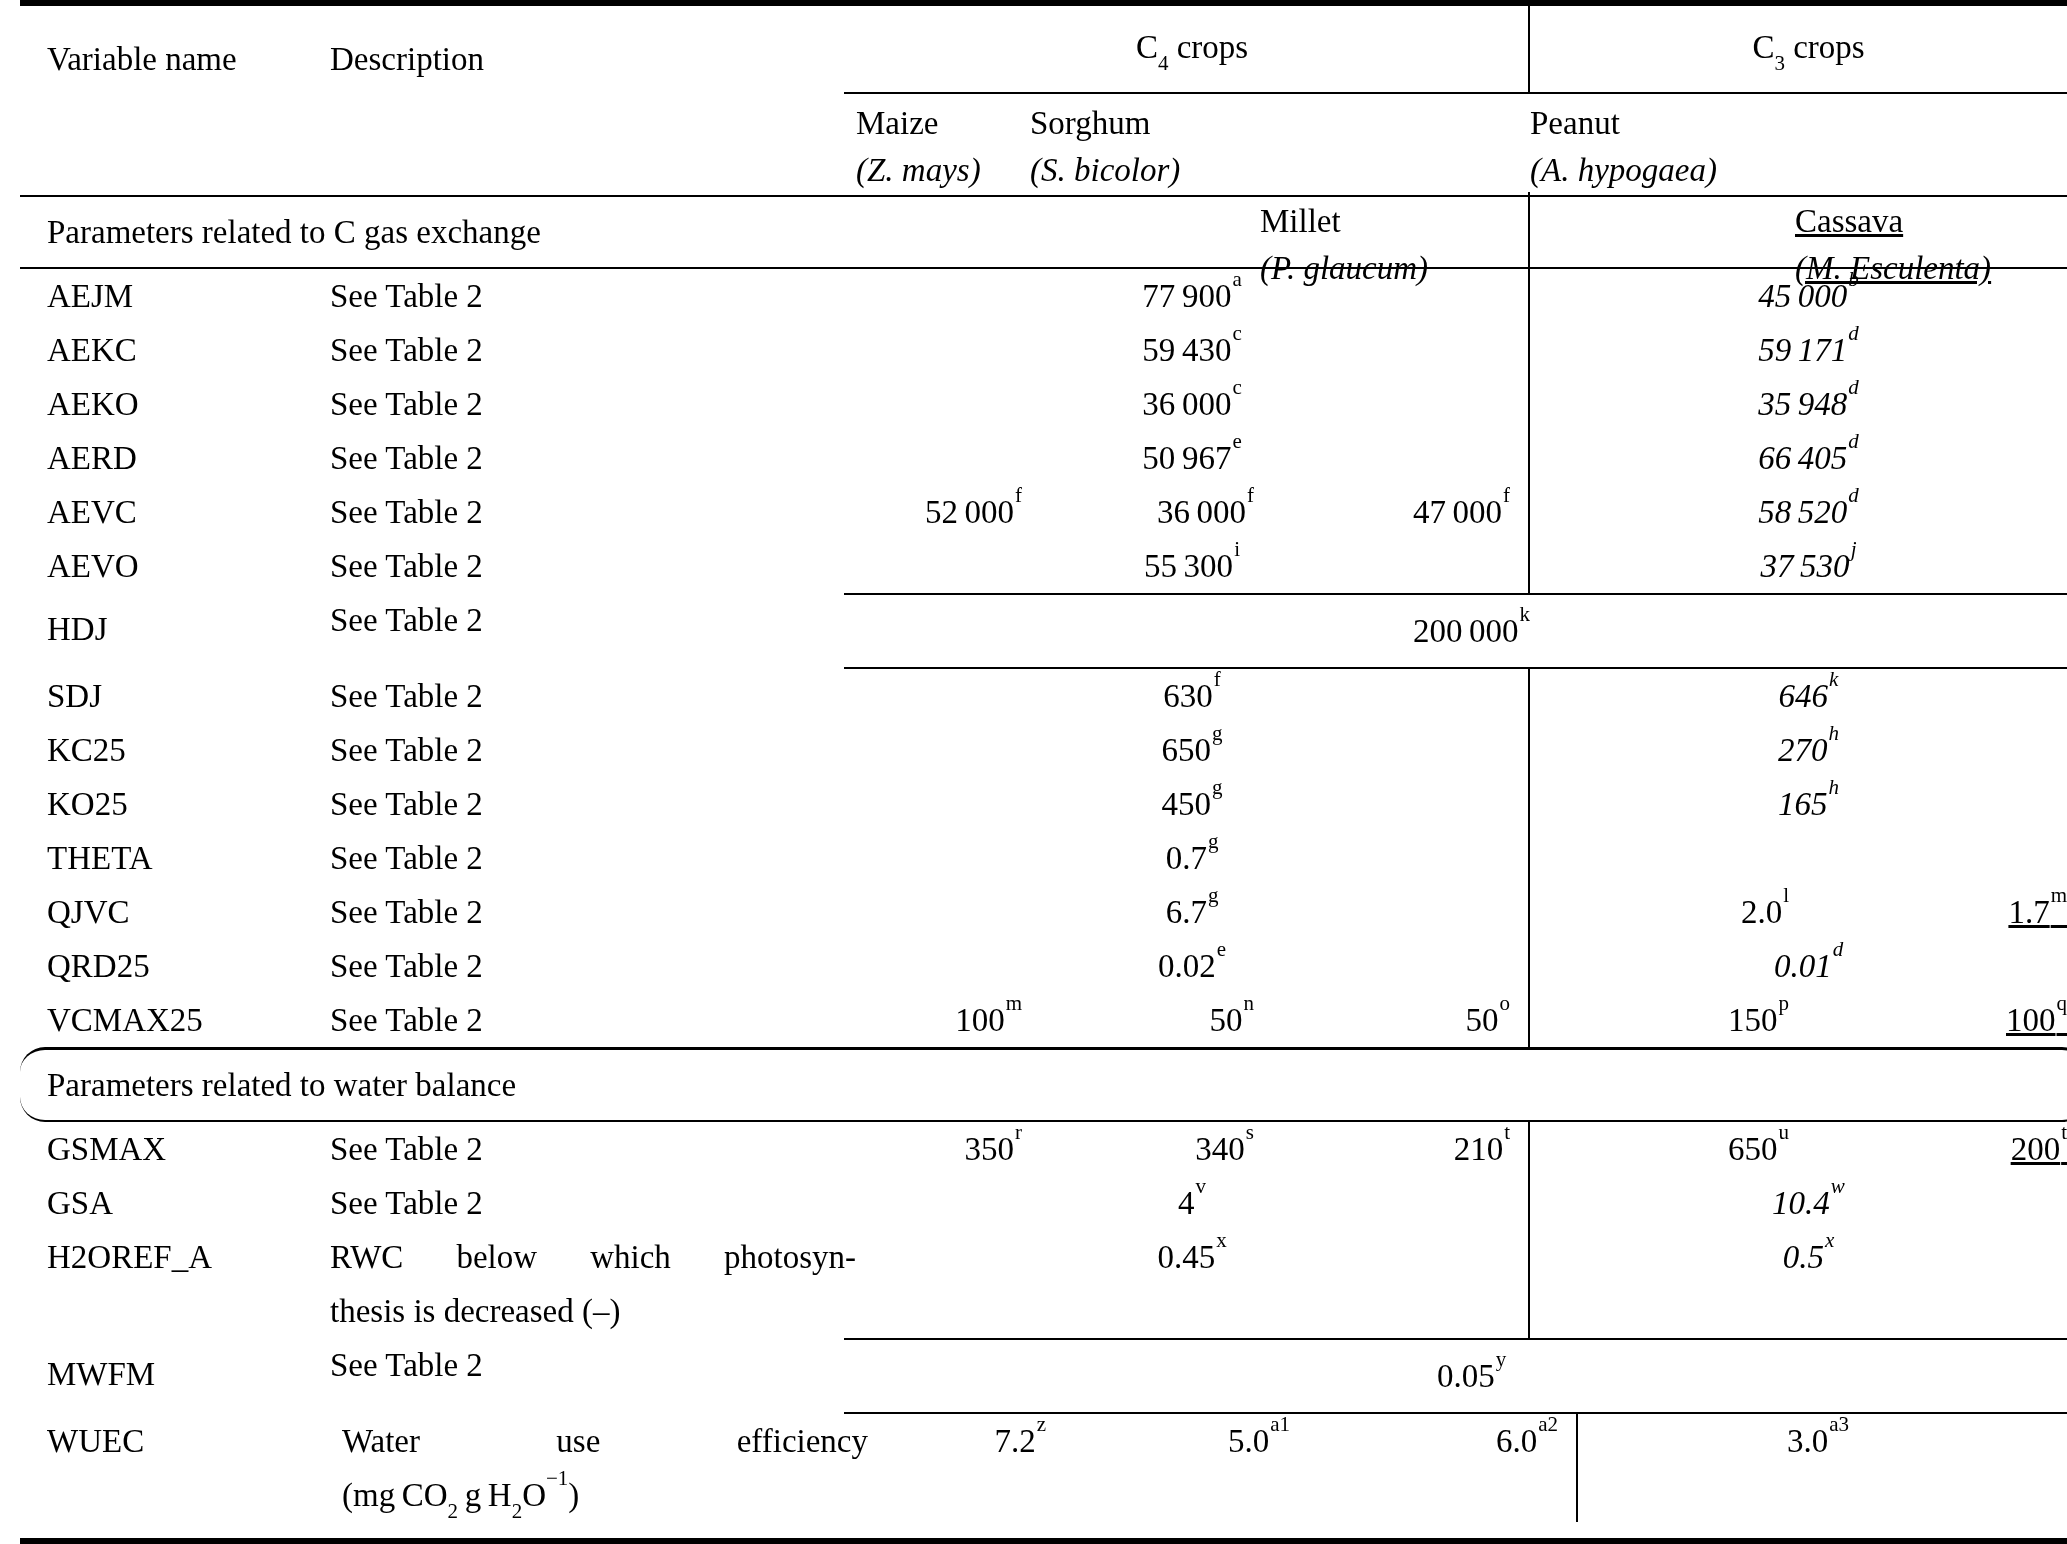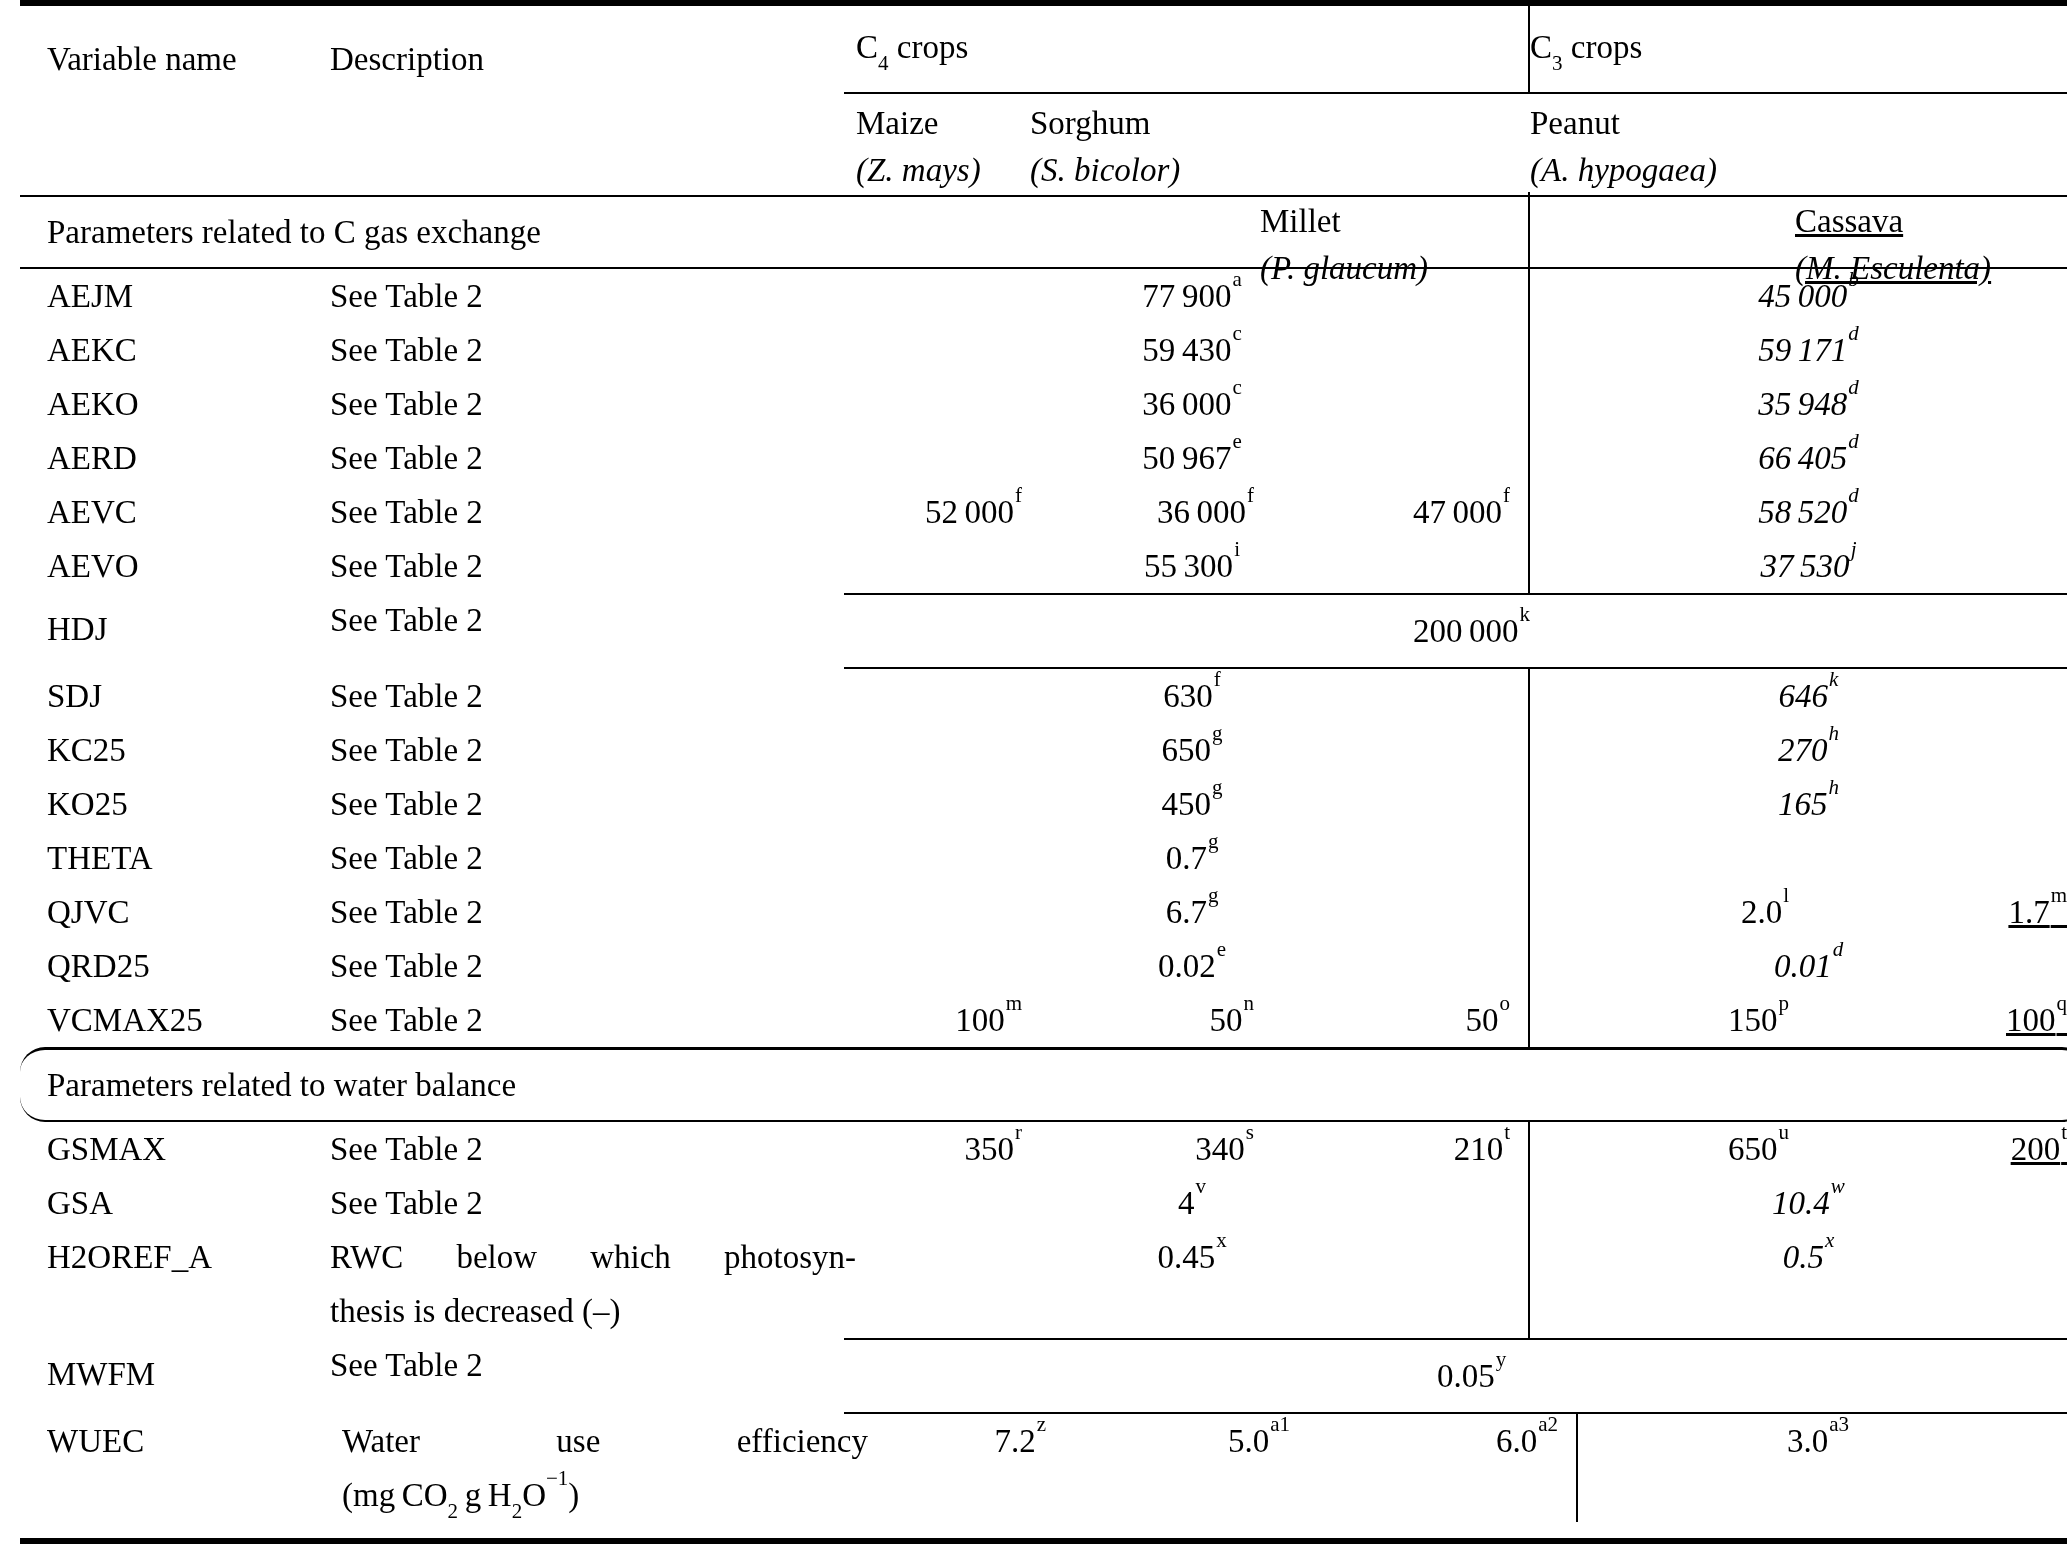--- a/index.html
+++ b/index.html
@@ -16,21 +16,21 @@
     margin-left:20px;
   }
   .grid{display:grid;grid-template-columns:var(--cols);}
   .cell{line-height:54px;white-space:nowrap;}
   .pl{padding-left:27px;}
   
   .thead{border-bottom:2px solid #000;}
   .hrow1{display:grid;grid-template-columns:var(--cols);height:88px;}
   .h-var{grid-column:1/2;padding-top:33px;padding-left:27px;line-height:40px;}
   .h-desc{grid-column:2/3;padding-top:33px;line-height:40px;}
-  .group{padding-top:16px;line-height:50px;border-bottom:2px solid #000;}
+  .group{text-align:center;padding-top:16px;line-height:50px;border-bottom:2px solid #000;}
   .group-c4{grid-column:3/6;margin-left:-12px;padding-left:12px;}
   .group-c3{grid-column:6/8;}
   .hrow2{display:grid;grid-template-columns:var(--cols);height:101px;}
   .species{padding-top:4px;text-align:left;}
   .crop-name{line-height:50px;}
   .crop-latin{line-height:44px;font-style:italic;}
   
   .sep{border-right:2px solid #000;}
   
   .section-row{display:grid;grid-template-columns:1fr;border-bottom:2px solid #000;}

